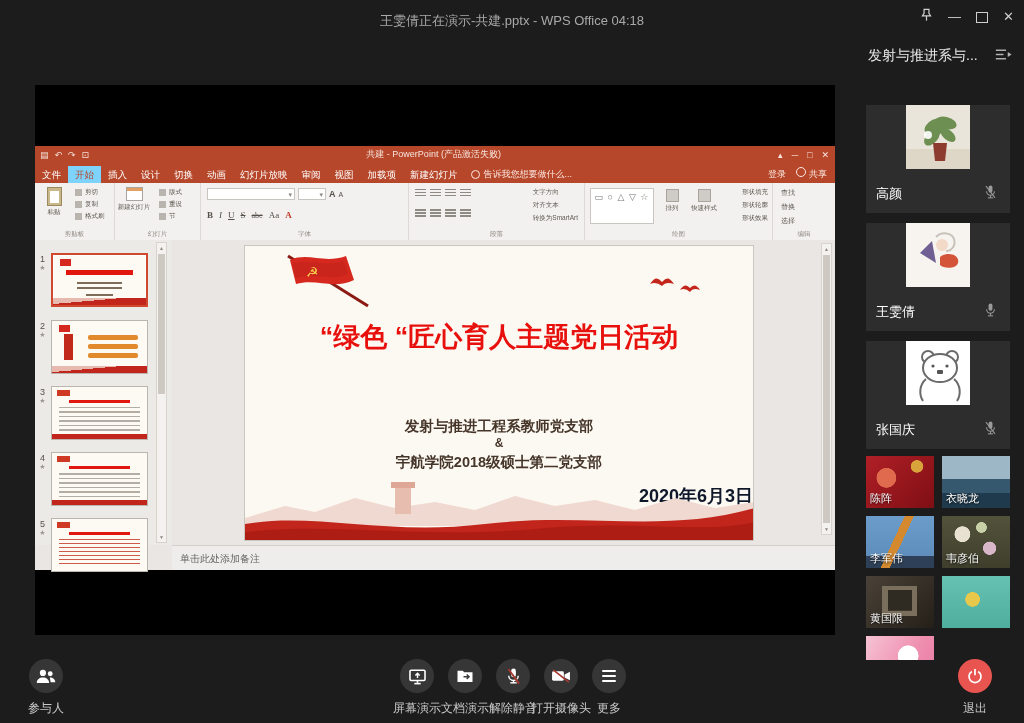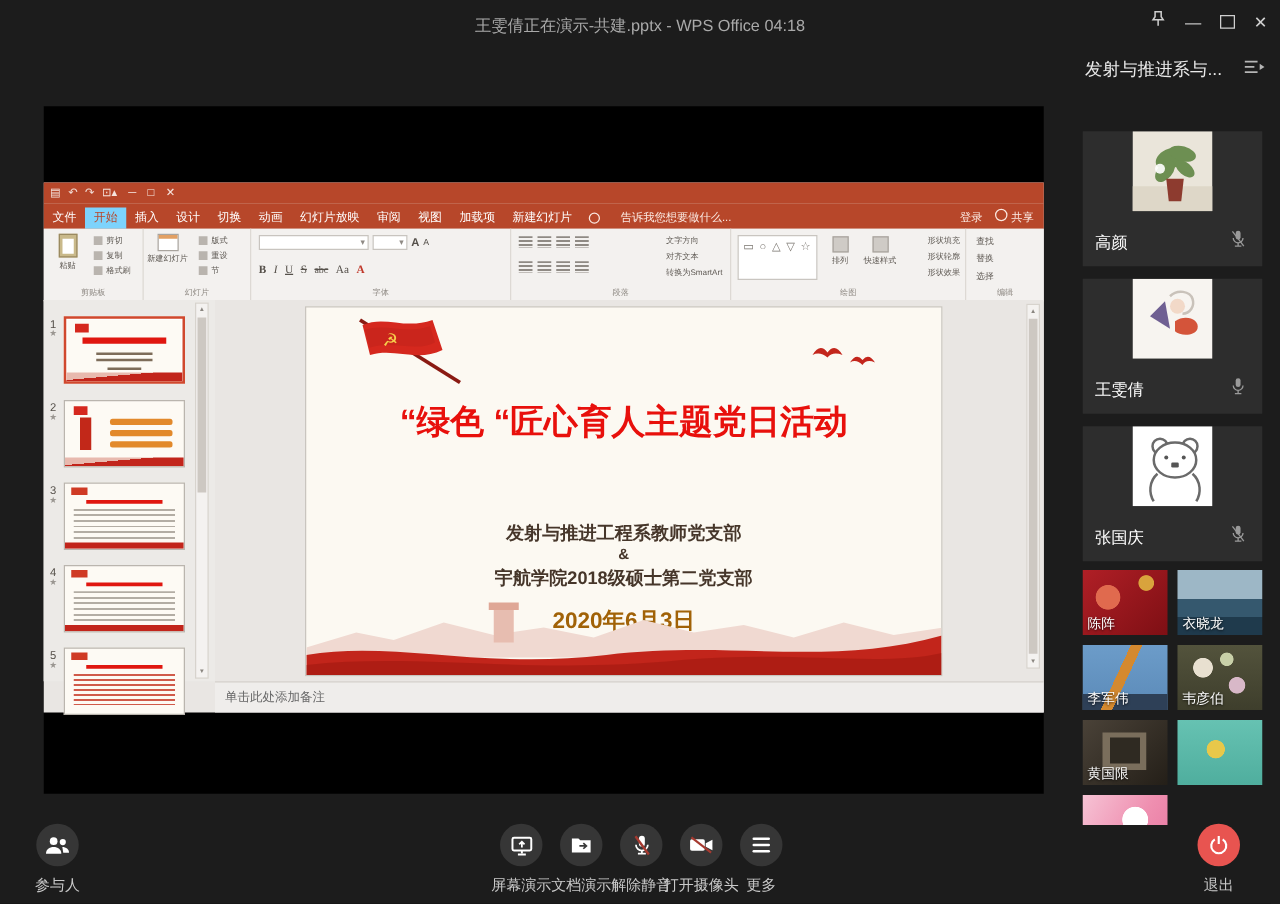--- a/index.html
+++ b/index.html
@@ -14,21 +14,21 @@
   
   .share{position:absolute;left:35px;top:85px;width:800px;height:550px;background:#000;}
   .ppt{position:absolute;left:0;top:61px;width:800px;height:424px;background:#e9e6e3;}
   .ppt-tb{position:absolute;top:0;left:0;right:0;height:17px;background:#b7472a;display:flex;align-items:center;color:#fff;}
   .qat{display:flex;gap:6px;padding-left:5px;font-size:9px;color:#f3ded7;}
   .ppt-title{flex:1;text-align:center;font-size:9px;color:#f6e4dd;}
   .ppt-ctl{display:flex;gap:9px;padding-right:6px;font-size:9px;color:#f6e4dd;}
   .ppt-tabs{position:absolute;top:17px;left:0;right:0;height:20px;background:#b7472a;display:flex;align-items:flex-end;color:#fff;font-size:9.5px;}
   .ptab{padding:0 7px;height:17px;line-height:17px;white-space:nowrap;}
   .ptab.active{background:#7dd3fc;color:#b7472a;}
-  .tellme{display:flex;align-items:center;gap:17px;height:17px;line-height:17px;padding:0 6px;color:#fbe9e2;font-size:9px;white-space:nowrap;}
+  .tellme{display:flex;align-items:center;gap:4px;height:17px;line-height:17px;padding:0 6px;color:#fbe9e2;font-size:9px;white-space:nowrap;}
   .bulb{width:7px;height:7px;border:1px solid #fbe9e2;border-radius:50%;display:inline-block;}
   .tabs-spacer{flex:1;}
   .acct{display:flex;align-items:center;gap:10px;height:17px;line-height:17px;padding-right:8px;font-size:9px;color:#fbe9e2;white-space:nowrap;}
   .person-dot{width:8px;height:8px;border-radius:50%;border:1px solid #fbe9e2;display:inline-block;margin-right:3px;}
   
   .ribbon{position:absolute;top:37px;left:0;right:0;height:57px;background:#f3f1ef;border-bottom:1px solid #cfcbc6;display:flex;}
   .rg{position:relative;height:100%;border-right:1px solid #ddd9d4;box-sizing:border-box;}
   .rg-label{position:absolute;bottom:1px;left:0;right:0;text-align:center;font-size:6.5px;color:#8f8a84;}
   .bigbtn{position:absolute;top:4px;text-align:center;font-size:6.5px;color:#5f5a54;width:34px;}
   .clip-ic{width:13px;height:17px;background:#c9b98a;border:1px solid #9a8a60;margin:0 auto 2px;position:relative;}
@@ -78,21 +78,21 @@
   .tscroll .ar{position:absolute;left:0;right:0;text-align:center;font-size:5px;color:#8a8680;}
   .tsthumb{position:absolute;top:11px;left:1px;right:1px;height:140px;background:#cdc8c2;}
   .canvas{position:absolute;left:137px;right:0;top:0;bottom:0;}
   .slide{position:absolute;left:72px;top:5px;width:510px;height:296px;background:#fcf9f2;border:1px solid #c9c5bf;box-sizing:border-box;overflow:hidden;}
   .sflag{position:absolute;left:35px;top:6px;}
   .sbirds{position:absolute;right:45px;top:26px;}
   .s-title{position:absolute;top:73px;left:0;right:0;text-align:center;color:#e8100c;font-weight:bold;font-size:27px;letter-spacing:0px;white-space:nowrap;}
   .s-org1{position:absolute;top:171px;left:0;right:0;text-align:center;color:#46362a;font-weight:bold;font-size:14.5px;}
   .s-amp{position:absolute;top:190px;left:0;right:0;text-align:center;color:#46362a;font-weight:bold;font-size:12px;}
   .s-org2{position:absolute;top:207px;left:0;right:0;text-align:center;color:#46362a;font-weight:bold;font-size:14.5px;}
-  .s-date{position:absolute;top:238px;left:0;right:0;text-align:center;color:#a16207;font-weight:bold;font-size:18px;}
+  .s-date{position:absolute;top:238px;left:0;right:0;text-align:right;color:#0f172a;font-weight:bold;font-size:18px;}
   .swave{position:absolute;left:0;bottom:0;}
   .cscroll{position:absolute;right:3px;top:3px;width:11px;height:292px;background:#f4f2f0;border:1px solid #d7d3cd;box-sizing:border-box;}
   .cscroll .ar{position:absolute;left:0;right:0;text-align:center;font-size:5px;color:#8a8680;}
   .csthumb{position:absolute;top:11px;left:1px;right:1px;bottom:11px;background:#cdc8c2;}
   .notes{position:absolute;left:137px;right:0;bottom:0;height:25px;background:#efedeb;border-top:1px solid #d3cfca;
          font-size:10px;color:#666;line-height:25px;padding-left:8px;box-sizing:border-box;}
   
   .sidebar{position:absolute;left:862px;top:40px;right:0;bottom:0;}
   .sb-head{position:absolute;top:5px;left:6px;right:12px;height:22px;display:flex;align-items:center;justify-content:space-between;}
   .sb-title{font-size:14px;font-weight:normal;color:#eaeaea;white-space:nowrap;overflow:hidden;}
@@ -141,20 +141,21 @@
   <div class="share">
     <div class="ppt">
 
       <div class="ppt-tb">
         <div class="qat">
           <span>▤</span>
           <span>↶</span>
           <span>↷</span>
           <span>⊡</span>
         </div>
+        <div class="ppt-title">共建 - PowerPoint (产品激活失败)</div>
         <div class="ppt-ctl">
           <span>▴</span>
           <span>─</span>
           <span>□</span>
           <span>✕</span>
         </div>
       </div>
 
       <div class="ppt-tabs">
         <span class="ptab">文件</span>

